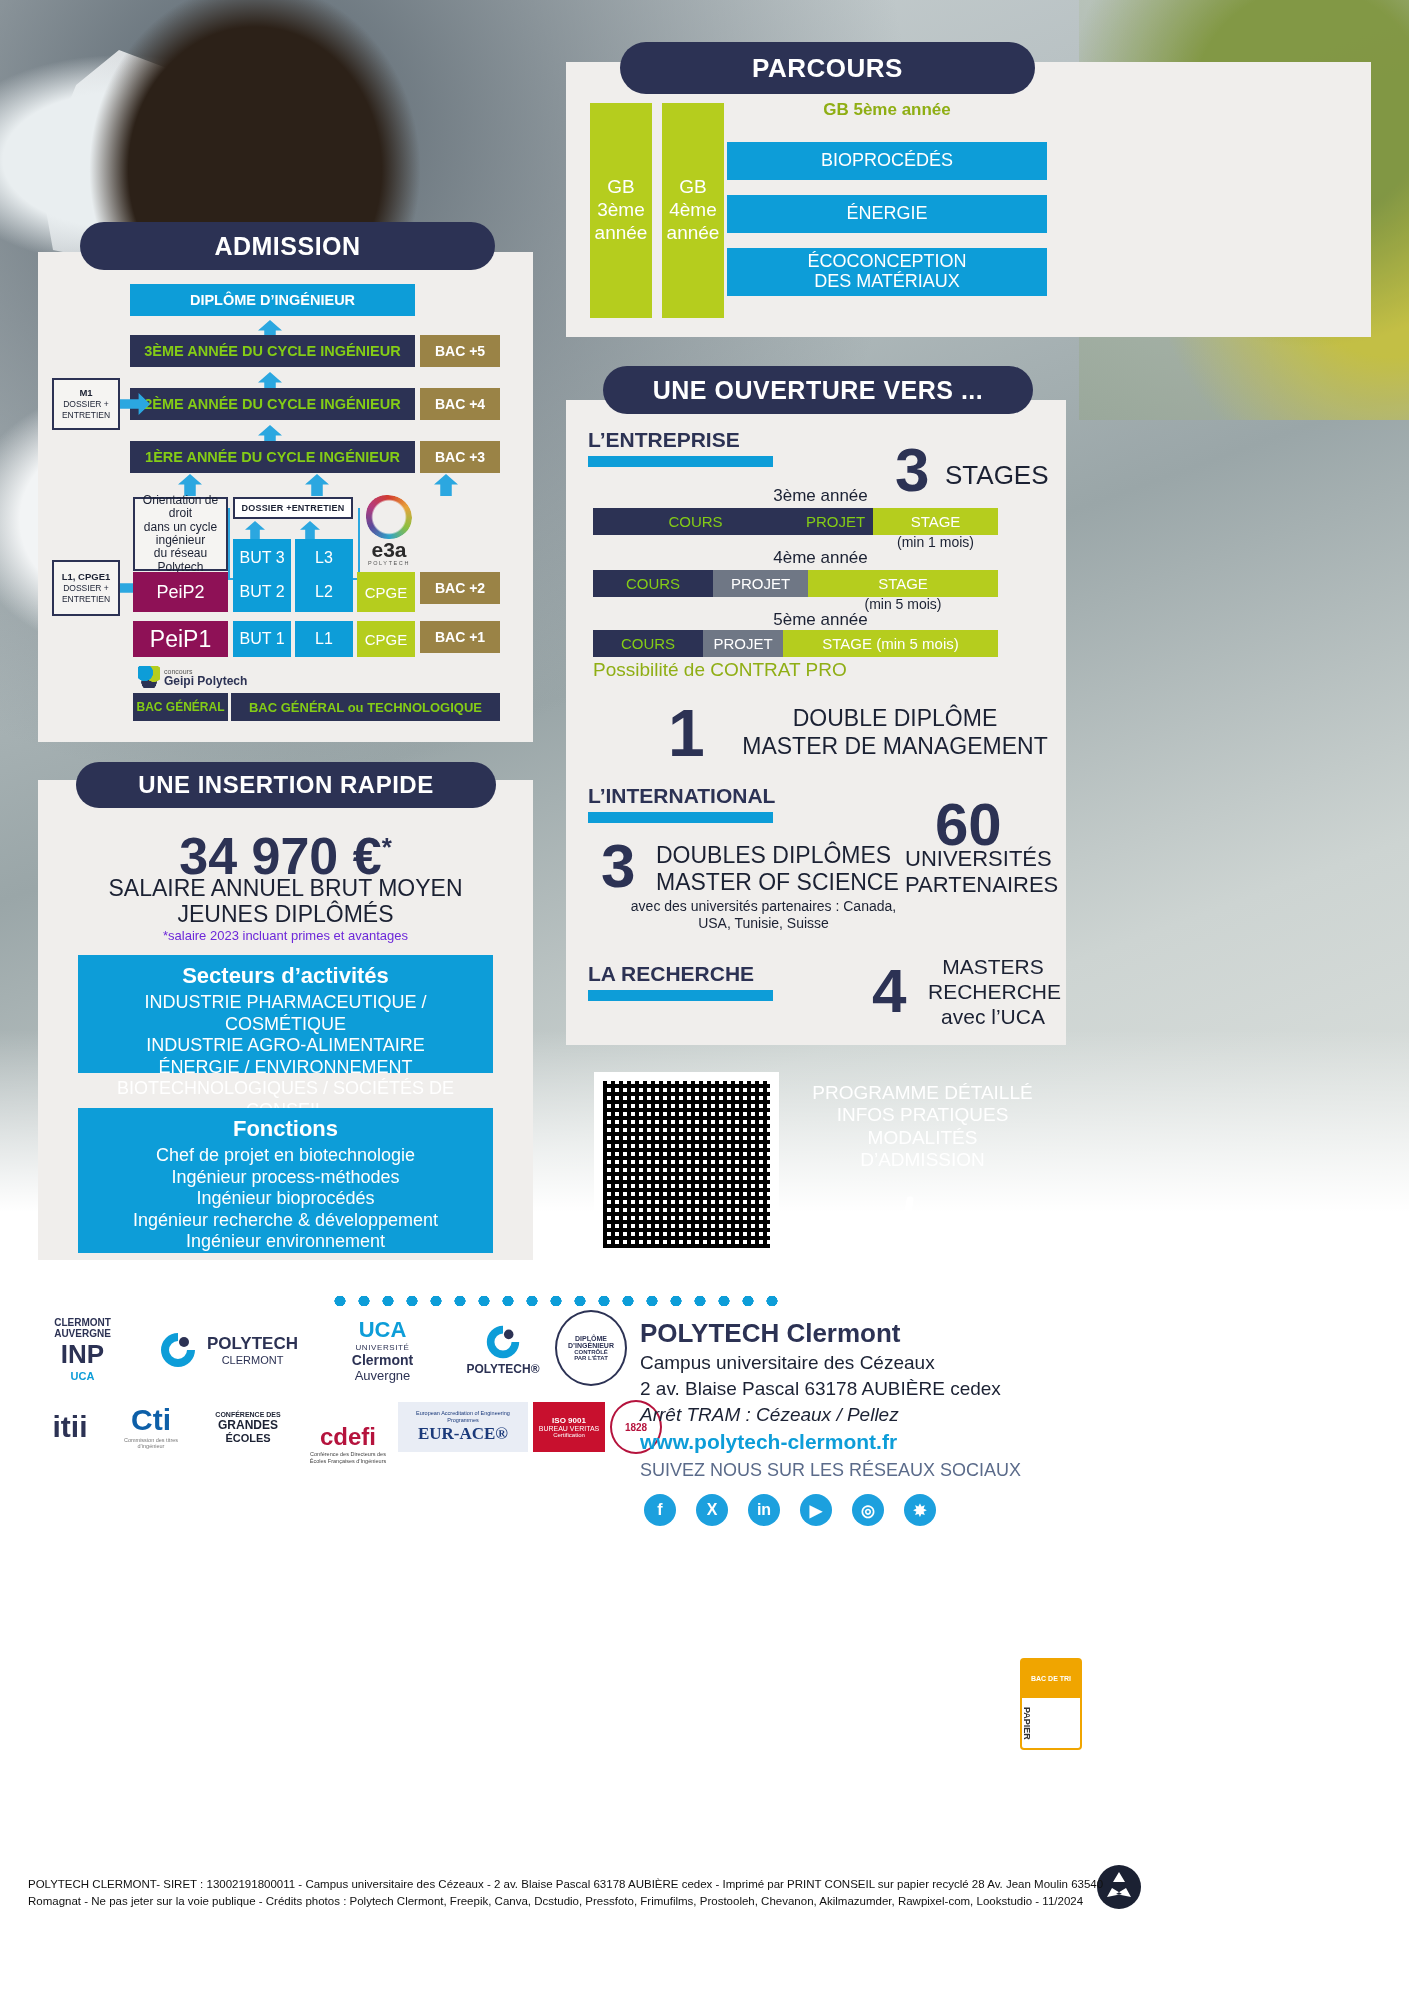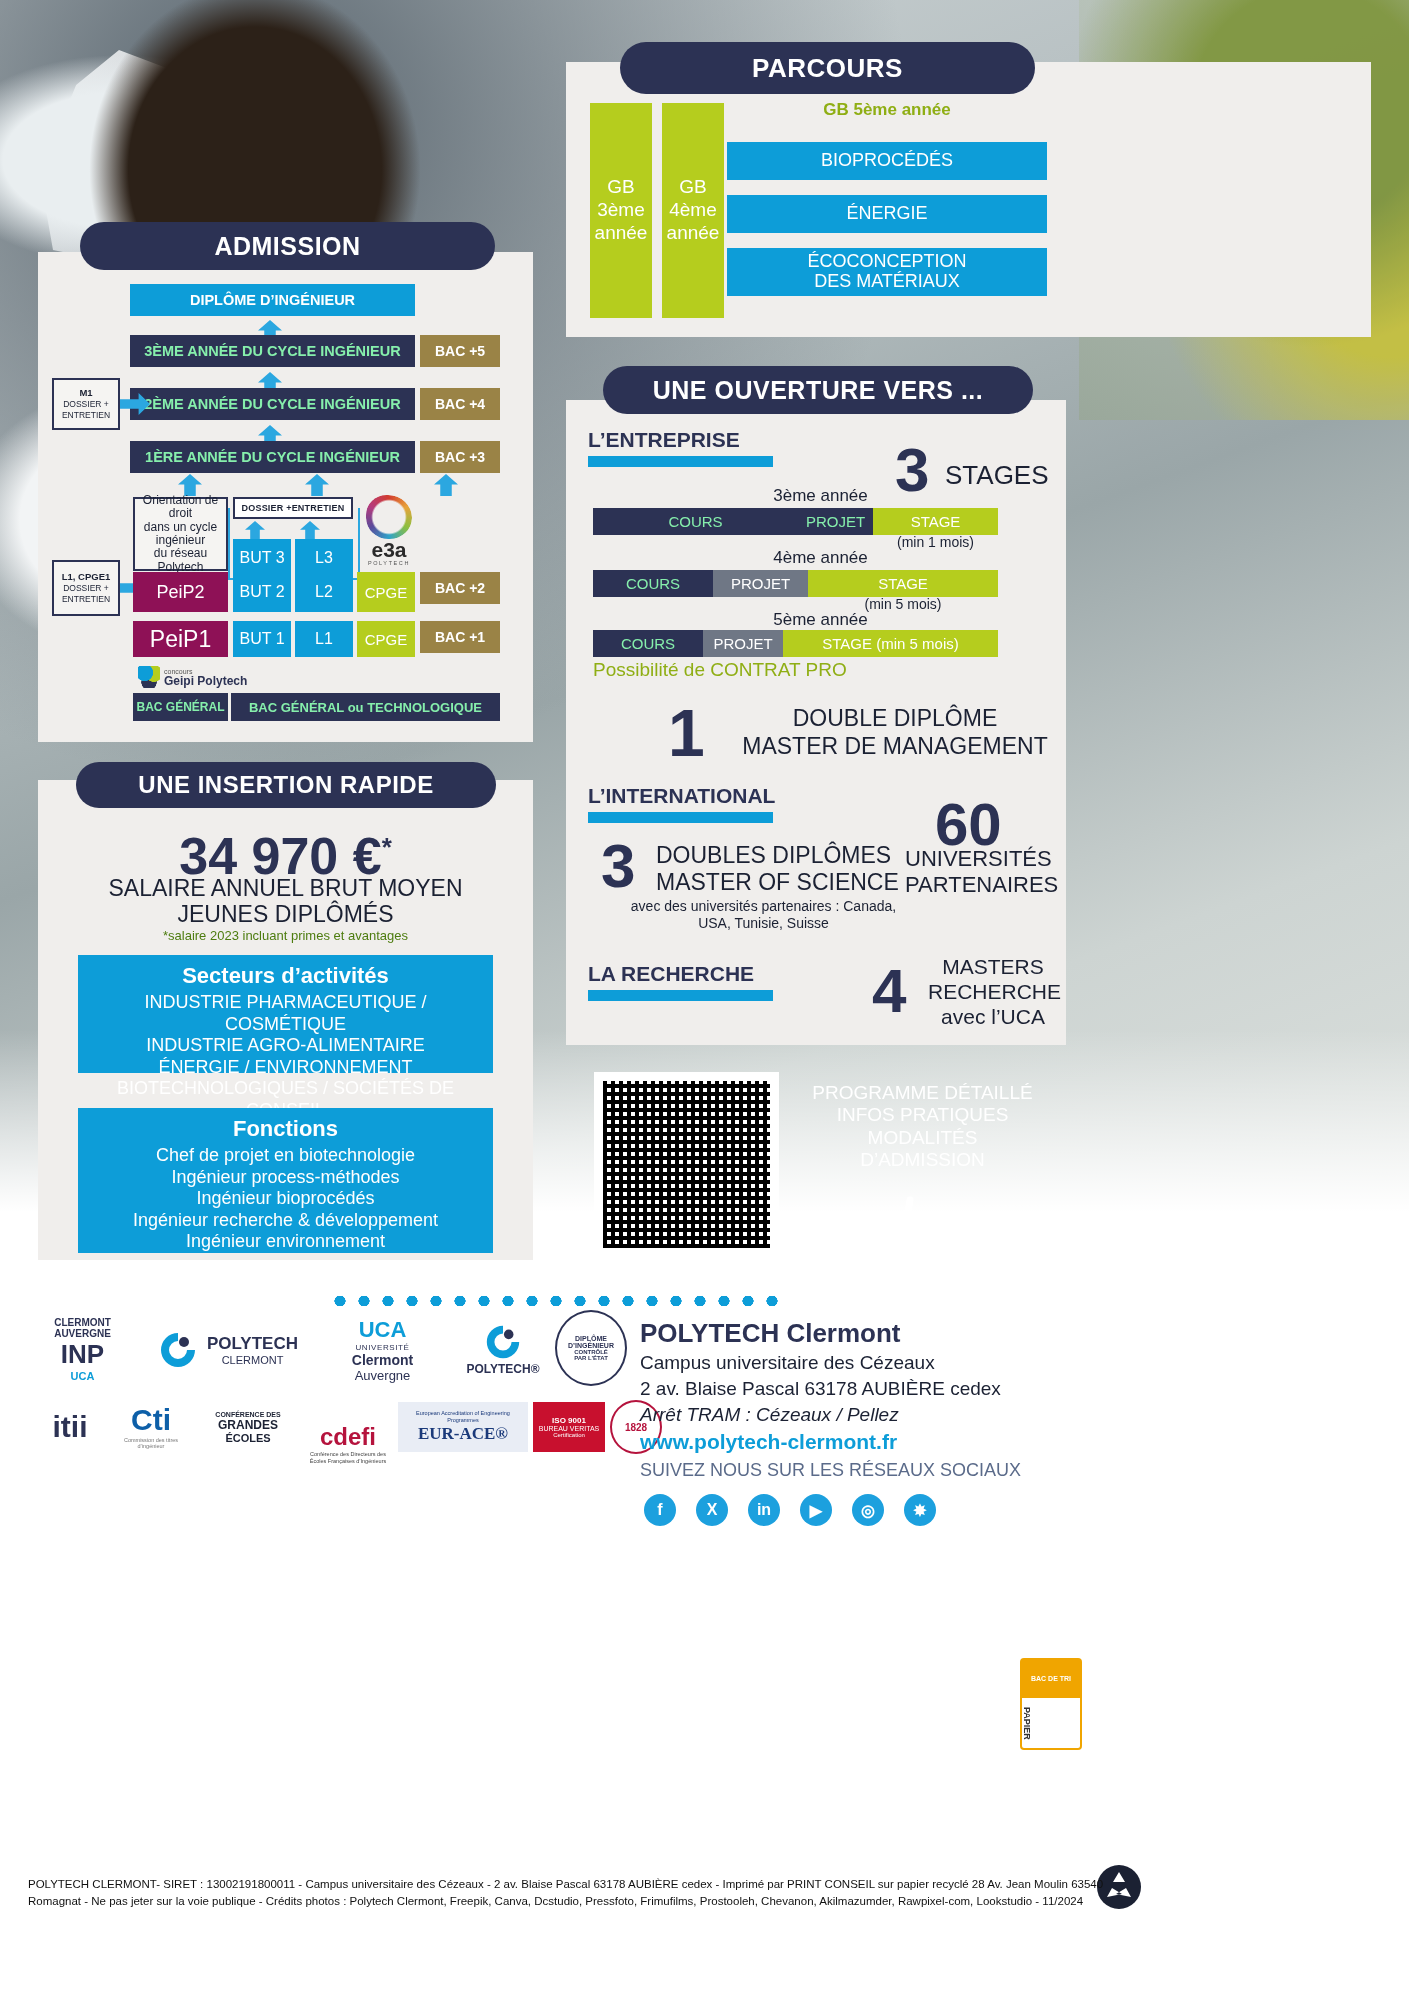--- a/index.html
+++ b/index.html
@@ -43,21 +43,21 @@
   }
 
   
   .panel{ position:absolute; background:#f0eeec; z-index:2; }
   .pill{
     position:absolute; z-index:5; background:#2c3254; border-radius:40px;
     color:#fff; display:flex; align-items:center; justify-content:center;
     font-weight:bold; letter-spacing:.5px;
   }
   .blue  { background:#0d9dd8; color:#fff; }
-  .navy  { background:#2c3254; color:#86efac; }
+  .navy  { background:#2c3254; color:#84cc16; }
   .green { background:#b5cd1e; color:#fff; }
   .gold  { background:#9a8346; color:#fff; }
   .plum  { background:#8e1156; color:#fff; }
   .grey  { background:#6f7785; color:#fff; }
   .box   { display:flex; align-items:center; justify-content:center; text-align:center; }
 
   
   #admission-panel{ left:38px; top:252px; width:495px; height:490px; }
   #admission-title{ left:80px; top:222px; width:415px; height:48px; font-size:25px; }
   .adm-row{ position:absolute; z-index:4; font-weight:bold; }
@@ -133,21 +133,21 @@
 
   
   #insertion-panel{ left:38px; top:780px; width:495px; height:480px; }
   #insertion-title{ left:76px; top:762px; width:420px; height:46px; font-size:24px;}
   .salary{ position:absolute; z-index:4; width:495px; text-align:center;
            color:#2c3254; font-weight:bold; font-size:52px; }
   .salary sup{ font-size:26px; }
   .sal-sub{ position:absolute;z-index:4;width:495px;text-align:center;
             font-size:23px;color:#1b2133;line-height:1.12;}
   .sal-note{ position:absolute;z-index:4;width:495px;text-align:center;
-             font-size:13px;color:#4d7c0f;}
+             font-size:13px;color:#6d28d9;}
   .infobox{ position:absolute; z-index:4; left:78px; width:415px; background:#0d9dd8;
             color:#fff; text-align:center; padding:8px 6px; }
   .infobox h4{ font-size:22px; margin-bottom:3px; }
   .infobox p{ font-size:18px; line-height:1.2; }
 
   
   #qr-panel{ left:566px; top:1052px; width:500px; height:205px; background:#b5cd1e; z-index:2;}
   #qr-code{ position:absolute; left:594px; top:1072px; width:185px; height:185px;
             background:#fff; z-index:4; padding:9px; }
   #qr-code .qr{ width:100%; height:100%;

